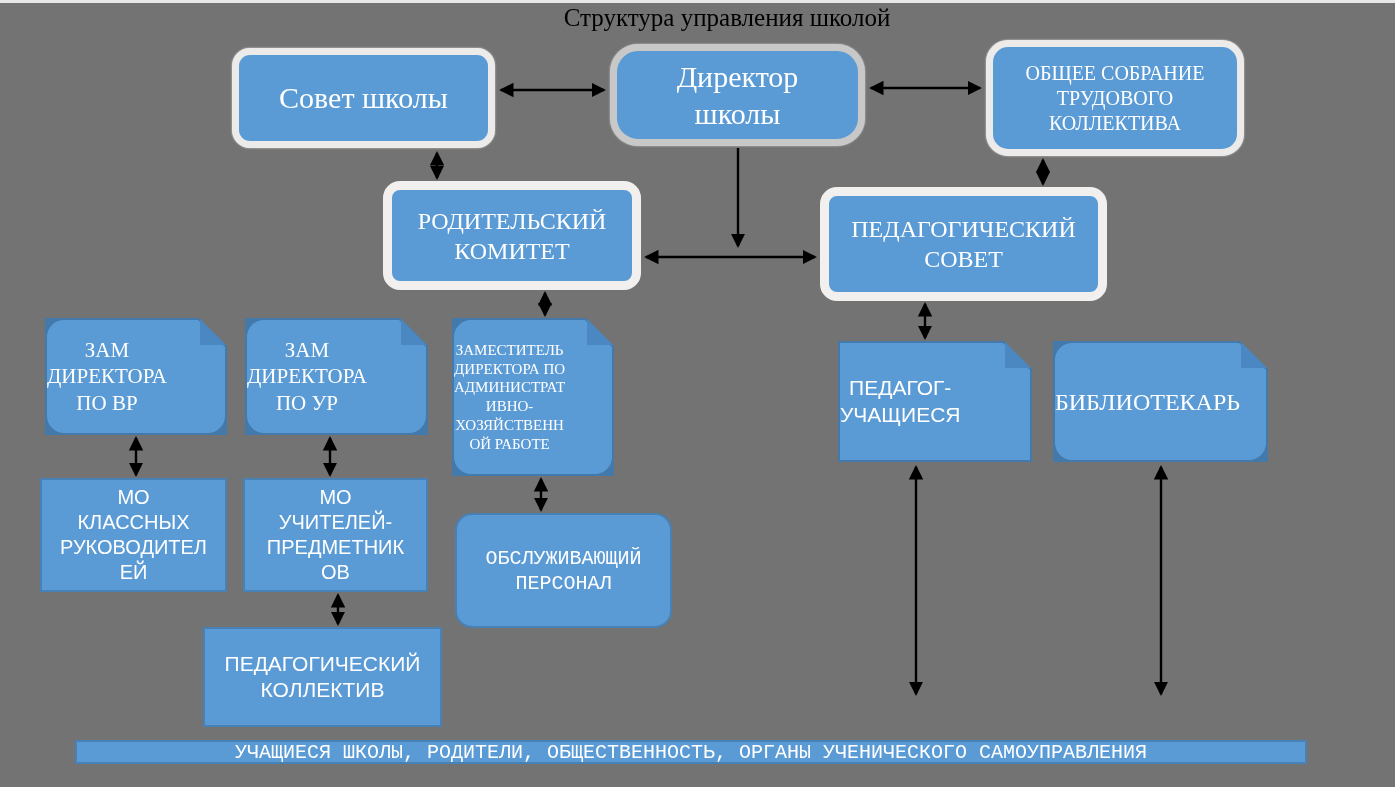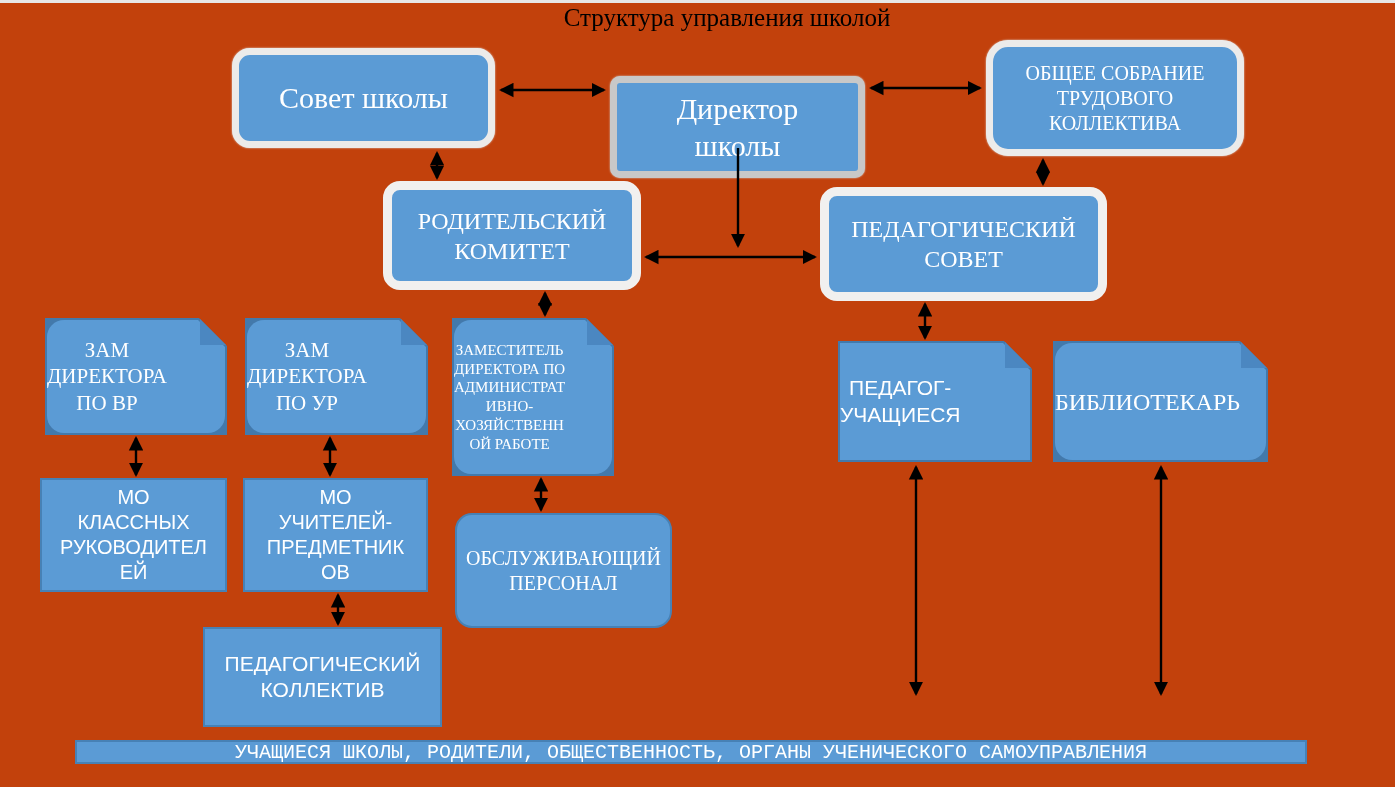--- a/index.html
+++ b/index.html
@@ -1,27 +1,27 @@
 <!DOCTYPE html>
 <html><head>
 <meta charset="utf-8">
 <style>
   html,body{margin:0;padding:0;background:#ffffff;}
-  .canvas{position:relative;width:1395px;height:787px;background:#c2410c;overflow:hidden;}
+  .canvas{position:relative;width:1395px;height:787px;background:#737373;overflow:hidden;}
   .top-strip{position:absolute;left:0;top:0;width:100%;height:3px;background:#e7e7e7;}
   .title{position:absolute;left:397px;top:4px;width:660px;text-align:center;
          font-family:"Liberation Serif",serif;font-size:25px;color:#000;}
   .box{position:absolute;display:flex;align-items:center;justify-content:center;
        text-align:center;color:#ffffff;background:#5b9bd5;box-sizing:border-box;}
   .box .lbl{white-space:pre-line;line-height:1.25;}
   .serif{font-family:"Liberation Serif",serif;border-radius:17px;}
   .sans{font-family:"Liberation Sans",sans-serif;}
   
   .frame-light{border:7px solid #ecebea;border-radius:18px;box-shadow:0 0 2px #e0e0e0;}
-  .frame-gray{border:7px solid #c8c8c8;border-radius:10px;box-shadow:0 0 2px #d5d5d5;margin-top:32px;}
+  .frame-gray{border:7px solid #c8c8c8;border-radius:28px;box-shadow:0 0 2px #d5d5d5;}
   .frame-sq{border:9px solid #f1f0ef;}
   .thin-border{border:2px solid #4781b5;}
   
   .folded{background:#4379ab;clip-path:polygon(0 0,calc(100% - 28px) 0,100% 28px,100% 100%,0 100%);}
   .folded .inner{position:absolute;inset:2px;background:#5b9bd5;
                  clip-path:polygon(0 0,calc(100% - 27px) 0,100% 27px,100% 100%,0 100%);
                  display:flex;align-items:center;justify-content:flex-start;text-align:center;}
   .folded .fold{position:absolute;top:0;right:0;width:27px;height:27px;background:#4b87c1;
                 clip-path:polygon(0 0,100% 100%,0 100%);}
   .arrows{position:absolute;left:0;top:0;}
@@ -111,21 +111,21 @@
 ЕЙ</span>
   </div>
 
   <div class="box sans thin-border" style="left:243px;top:478px;width:185px;height:114px;font-size:20px;">
     <span class="lbl">МО
 УЧИТЕЛЕЙ-
 ПРЕДМЕТНИК
 ОВ</span>
   </div>
 
-  <div class="box serif thin-border" style="left:455px;top:513px;width:217px;height:115px;font-size:20px;">
+  <div class="box serif thin-border" style="left:455px;top:513px;width:217px;height:115px;font-size:20px;font-family:Liberation Mono, monospace;">
     <span class="lbl">ОБСЛУЖИВАЮЩИЙ
 ПЕРСОНАЛ</span>
   </div>
 
   <div class="box sans thin-border" style="left:203px;top:627px;width:239px;height:100px;font-size:21px;">
     <span class="lbl">ПЕДАГОГИЧЕСКИЙ
 КОЛЛЕКТИВ</span>
   </div>
 
   <div class="box sans thin-border" style="left:75px;top:740px;width:1232px;height:24px;font-size:20px;font-family:Liberation Mono, monospace;">

